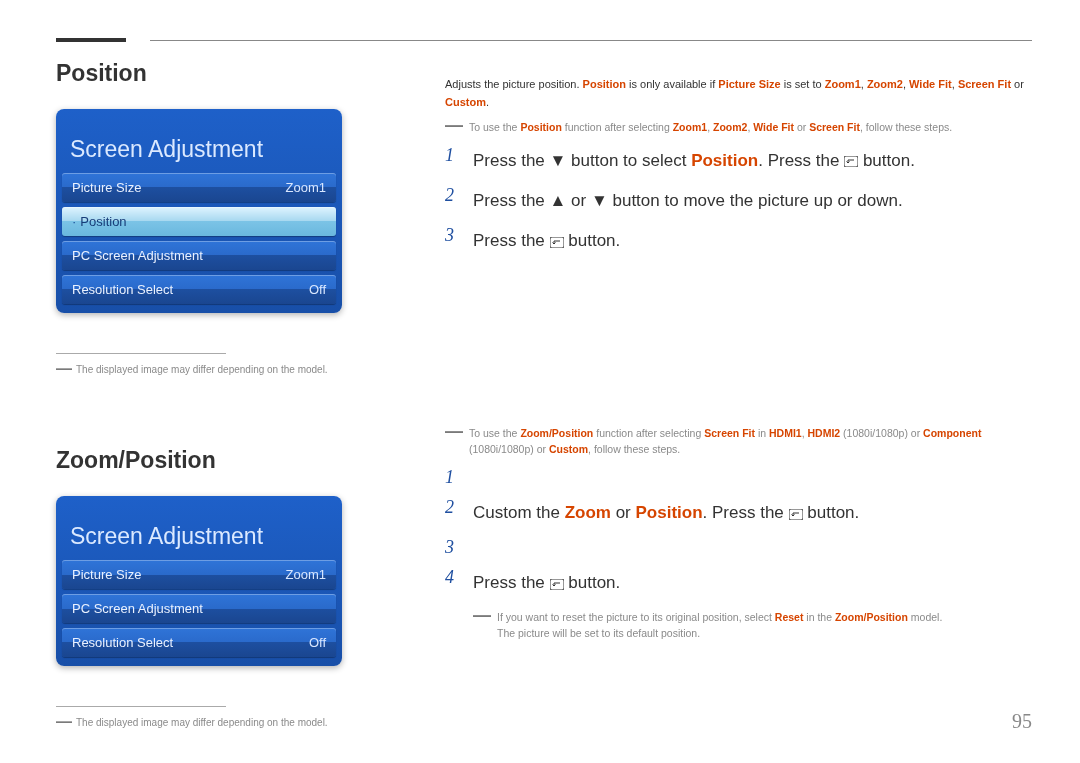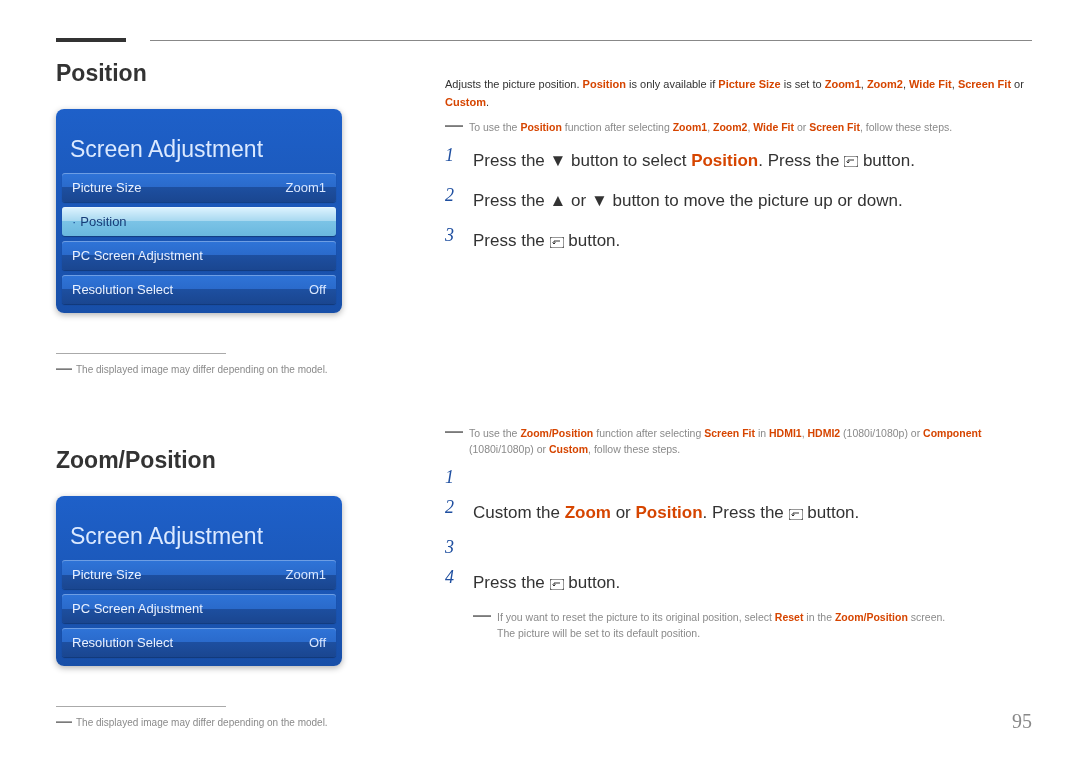--- a/index.html
+++ b/index.html
@@ -228,21 +228,21 @@
           <span>Press the </span><span class="enter-icon"><svg viewBox="0 0 14 11">
                 <rect x="0" y="0" width="14" height="11" rx="2" fill="none" stroke="#333" stroke-width="1"></rect>
                 <path d="M4 7 L4 4 L10 4 M4 7 L2.5 5.5 M4 7 L5.5 5.5" fill="none" stroke="#333" stroke-width="1"></path>
               </svg></span><span> button.</span>
         </div>
       </div>
 
       <div class="sub-note" style="margin-top:6px; padding-left:28px;">
         <span class="dash">―</span>
         <span>
-          <span>If you want to reset the picture to its original position, select </span><span class="hl">Reset</span><span> in the </span><span class="hl">Zoom/Position</span><span> screen.</span><br>
+          <span>If you want to reset the picture to its original position, select </span><span class="hl">Reset</span><span> in the </span><span class="hl">Zoom/Position</span><span> model.</span><br>
           <span>The picture will be set to its default position.</span>
         </span>
       </div>
     </div>
   </div>
 </div>
 
 <div class="page-num">95</div>
 
 </body></html>

